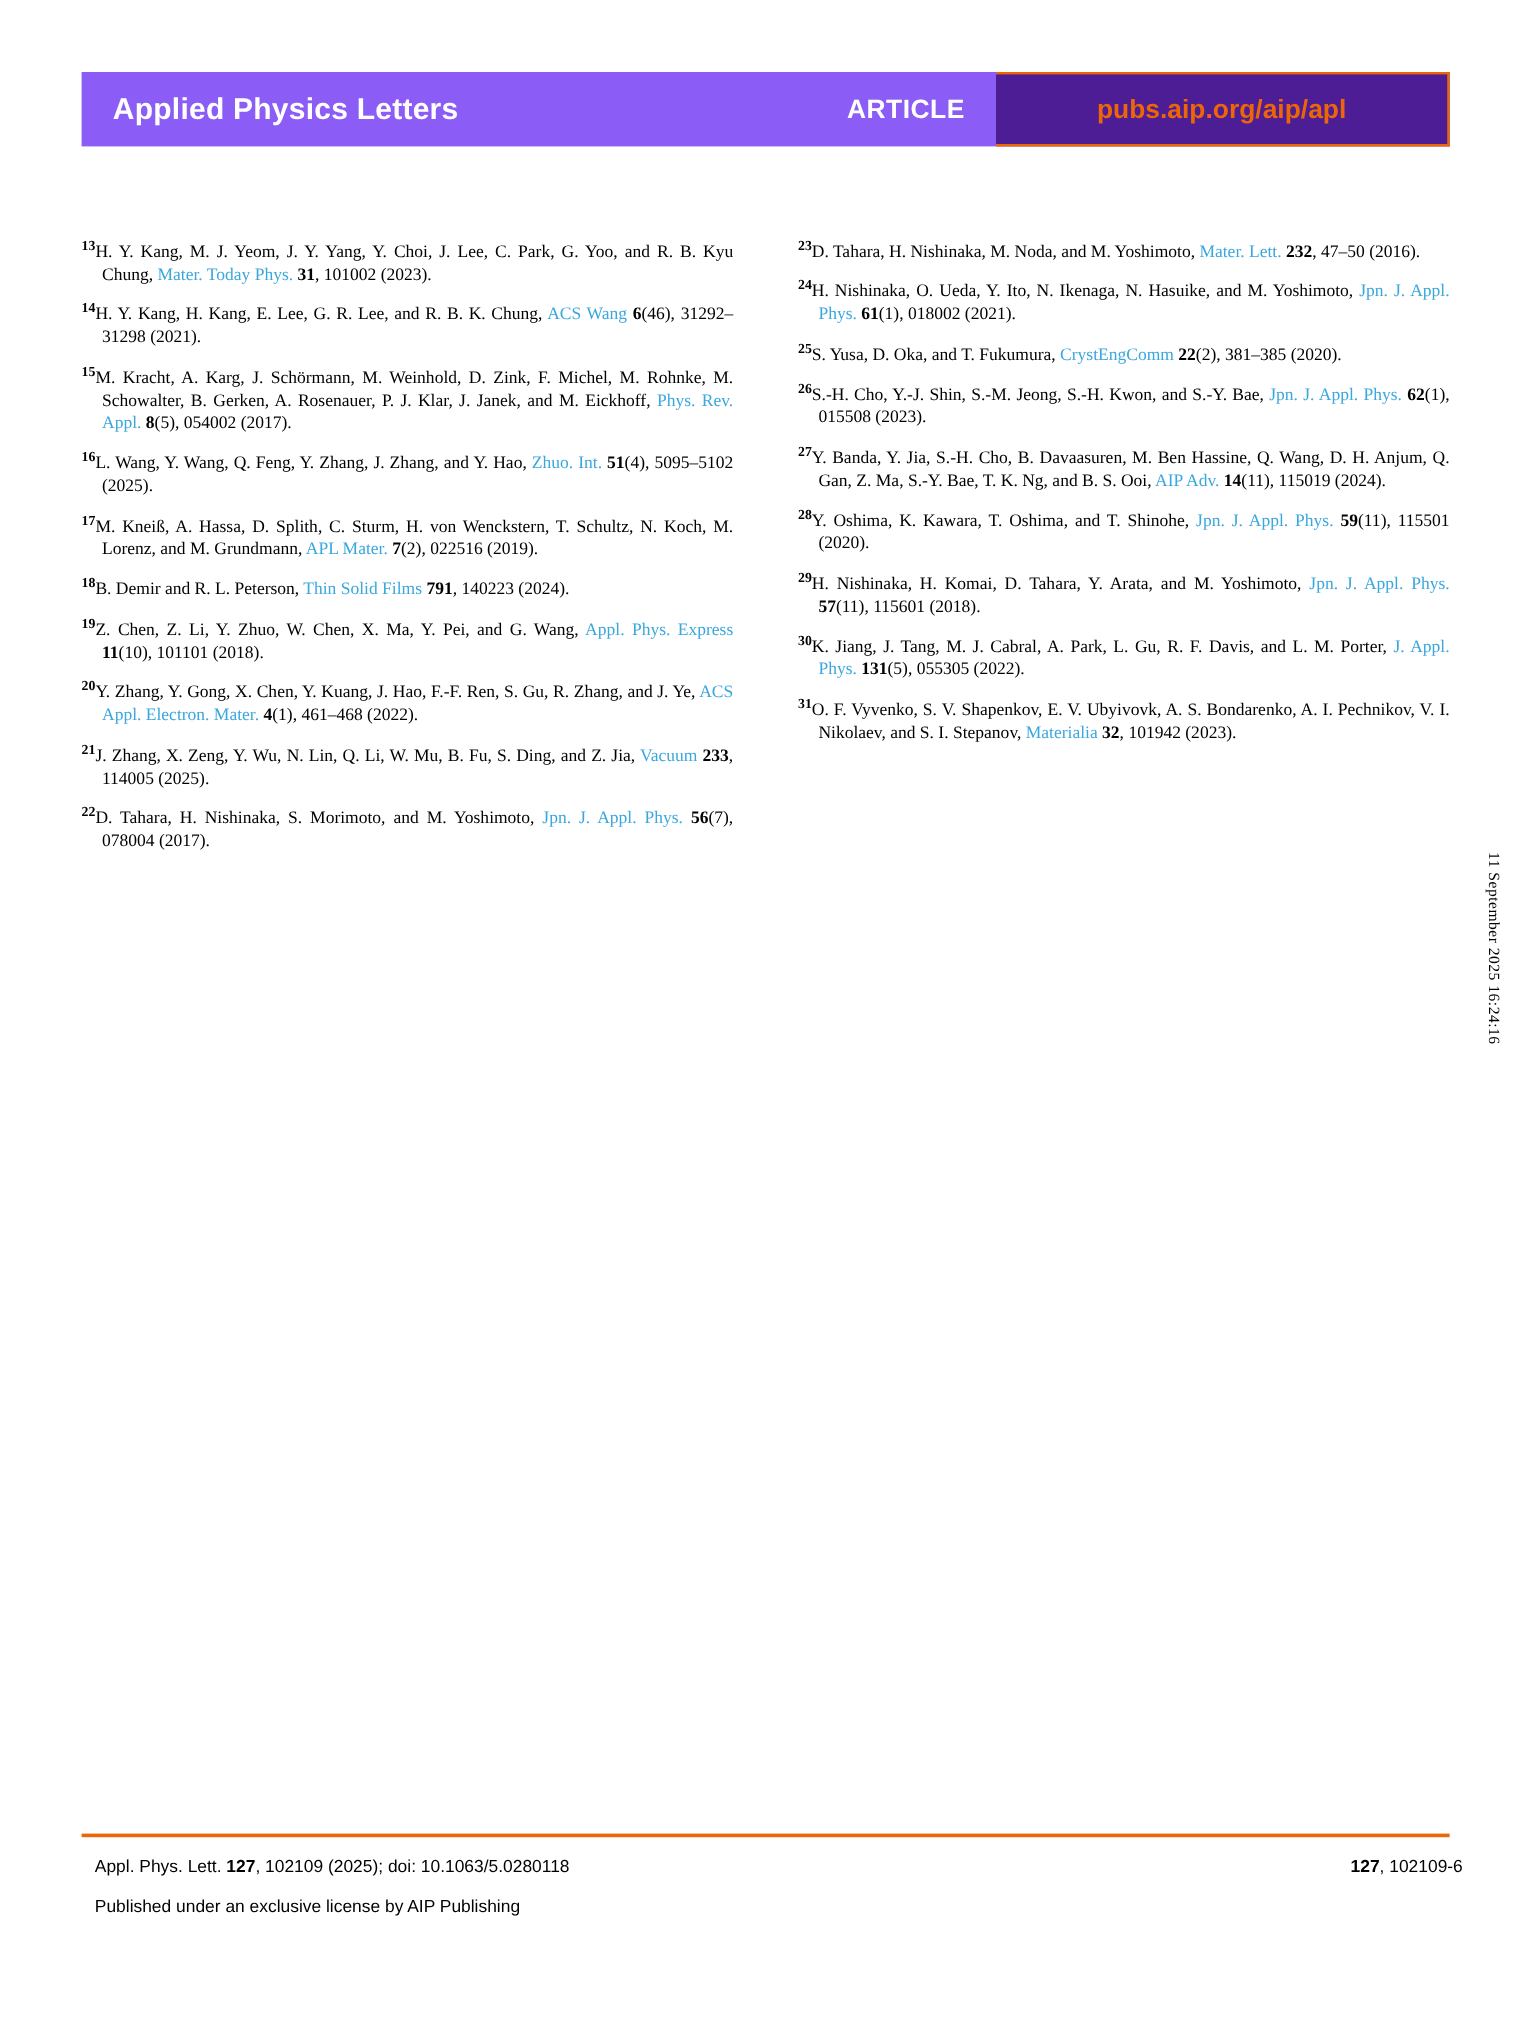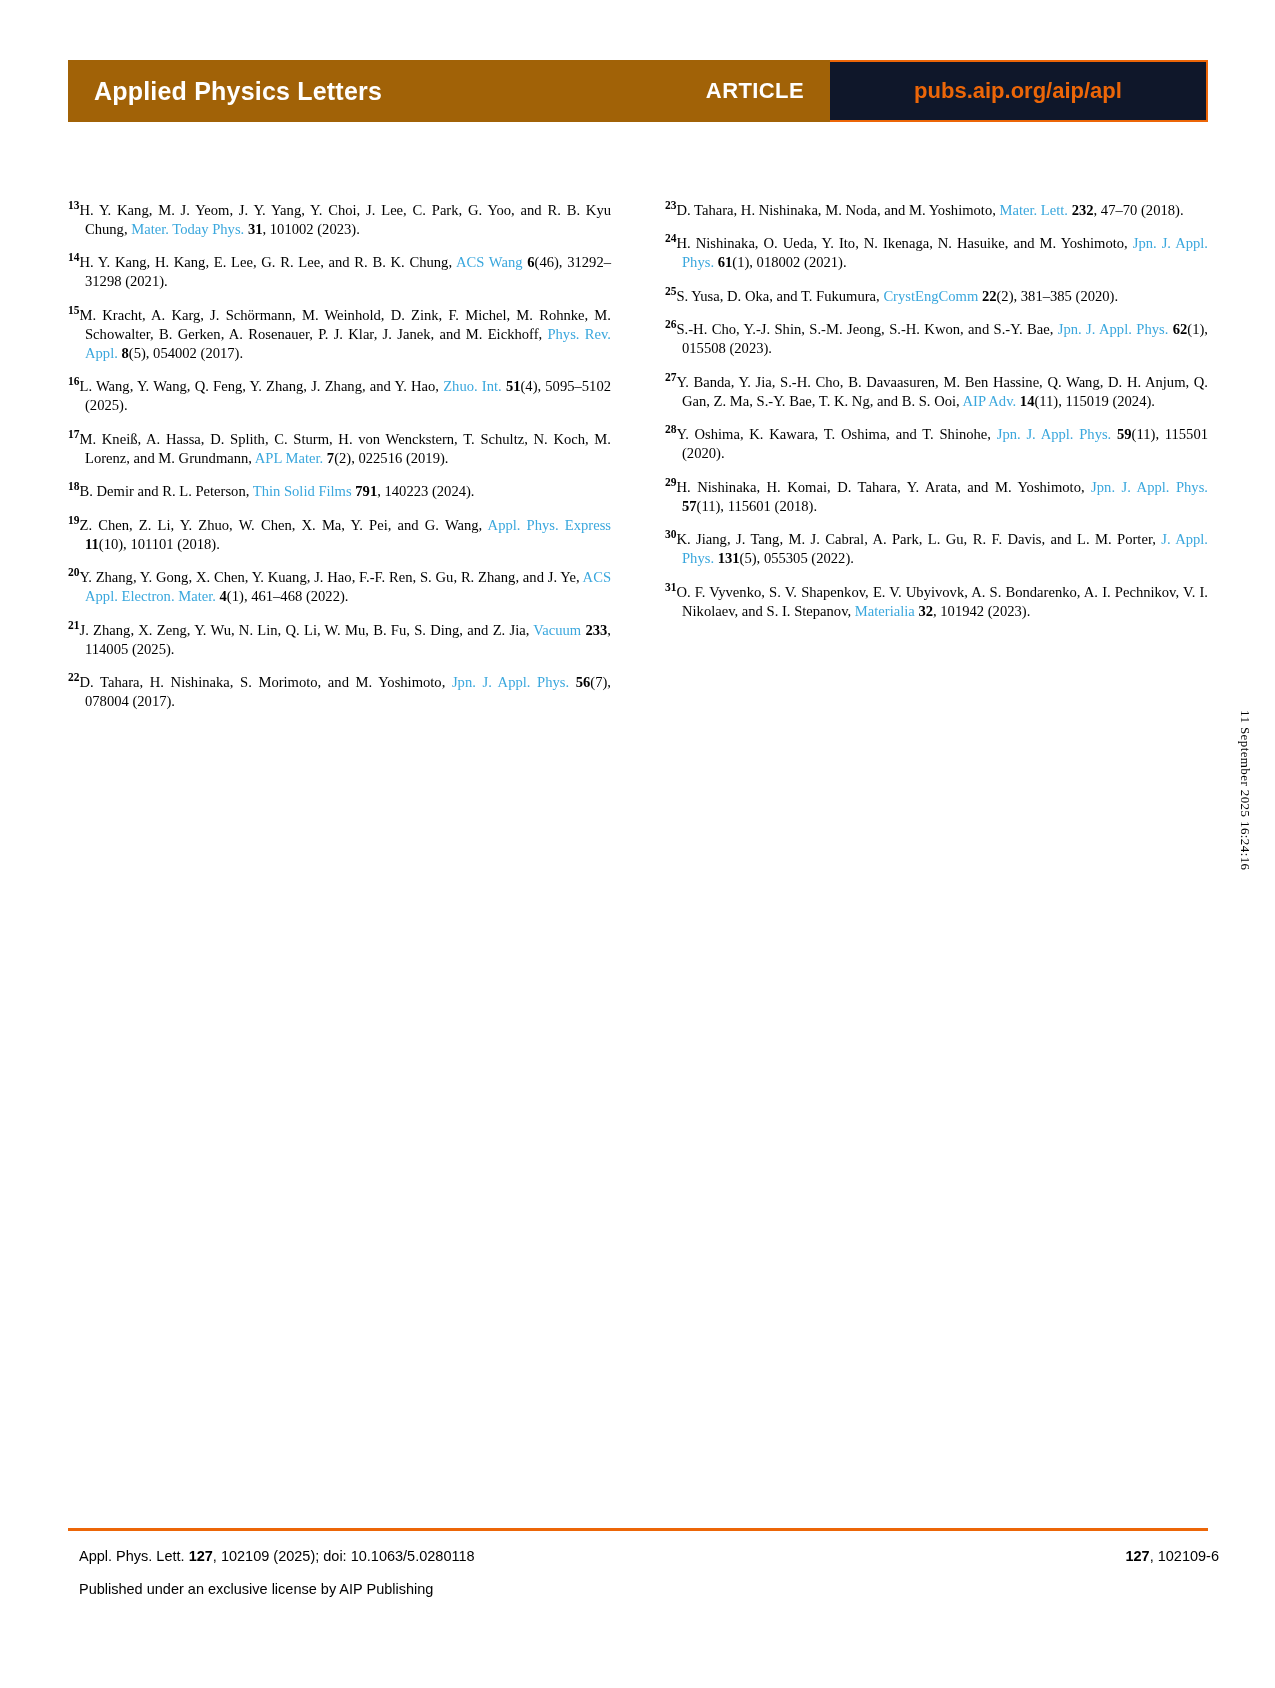--- a/index.html
+++ b/index.html
@@ -19,21 +19,21 @@
   
   .header {
     position: absolute;
     left: 68px;
     top: 60px;
     width: 1140px;
     height: 62px;
     display: flex;
   }
   .header-left {
-    background: #a16207;
+    background: #8b5cf6;
     color: #ffffff;
     flex: 0 0 762px;
     display: flex;
     align-items: center;
     justify-content: space-between;
     padding: 0 26px 0 26px;
     box-sizing: border-box;
   }
   .journal-title {
     font-family: "Liberation Sans", sans-serif;
@@ -47,21 +47,21 @@
     font-size: 22px;
     letter-spacing: 0.4px;
   }
   .header-right {
     flex: 1 1 auto;
     border: 2px solid #ec6608;
     border-left: none;
     display: flex;
     align-items: center;
     justify-content: center;
-    background: #0f172a;
+    background: #4c1d95;
   }
   .header-right a {
     font-family: "Liberation Sans", sans-serif;
     font-weight: bold;
     font-size: 22px;
     color: #ec6608;
     text-decoration: none;
   }
 
   
@@ -159,21 +159,21 @@
       <p class="ref"><sup>15</sup><span>M. Kracht, A. Karg, J. Schörmann, M. Weinhold, D. Zink, F. Michel, M. Rohnke, M. Schowalter, B. Gerken, A. Rosenauer, P. J. Klar, J. Janek, and M. Eickhoff, </span><span class="lnk">Phys. Rev. Appl.</span><span> </span><span class="bd">8</span><span>(5), 054002 (2017).</span></p>
       <p class="ref"><sup>16</sup><span>L. Wang, Y. Wang, Q. Feng, Y. Zhang, J. Zhang, and Y. Hao, </span><span class="lnk">Zhuo. Int.</span><span> </span><span class="bd">51</span><span>(4), 5095–5102 (2025).</span></p>
       <p class="ref"><sup>17</sup><span>M. Kneiß, A. Hassa, D. Splith, C. Sturm, H. von Wenckstern, T. Schultz, N. Koch, M. Lorenz, and M. Grundmann, </span><span class="lnk">APL Mater.</span><span> </span><span class="bd">7</span><span>(2), 022516 (2019).</span></p>
       <p class="ref"><sup>18</sup><span>B. Demir and R. L. Peterson, </span><span class="lnk">Thin Solid Films</span><span> </span><span class="bd">791</span><span>, 140223 (2024).</span></p>
       <p class="ref"><sup>19</sup><span>Z. Chen, Z. Li, Y. Zhuo, W. Chen, X. Ma, Y. Pei, and G. Wang, </span><span class="lnk">Appl. Phys. Express</span><span> </span><span class="bd">11</span><span>(10), 101101 (2018).</span></p>
       <p class="ref"><sup>20</sup><span>Y. Zhang, Y. Gong, X. Chen, Y. Kuang, J. Hao, F.-F. Ren, S. Gu, R. Zhang, and J. Ye, </span><span class="lnk">ACS Appl. Electron. Mater.</span><span> </span><span class="bd">4</span><span>(1), 461–468 (2022).</span></p>
       <p class="ref"><sup>21</sup><span>J. Zhang, X. Zeng, Y. Wu, N. Lin, Q. Li, W. Mu, B. Fu, S. Ding, and Z. Jia, </span><span class="lnk">Vacuum</span><span> </span><span class="bd">233</span><span>, 114005 (2025).</span></p>
       <p class="ref"><sup>22</sup><span>D. Tahara, H. Nishinaka, S. Morimoto, and M. Yoshimoto, </span><span class="lnk">Jpn. J. Appl. Phys.</span><span> </span><span class="bd">56</span><span>(7), 078004 (2017).</span></p>
     </div>
   <div class="col" id="col-right">
-      <p class="ref"><sup>23</sup><span>D. Tahara, H. Nishinaka, M. Noda, and M. Yoshimoto, </span><span class="lnk">Mater. Lett.</span><span> </span><span class="bd">232</span><span>, 47–70 (2018).</span></p>
+      <p class="ref"><sup>23</sup><span>D. Tahara, H. Nishinaka, M. Noda, and M. Yoshimoto, </span><span class="lnk">Mater. Lett.</span><span> </span><span class="bd">232</span><span>, 47–50 (2016).</span></p>
       <p class="ref"><sup>24</sup><span>H. Nishinaka, O. Ueda, Y. Ito, N. Ikenaga, N. Hasuike, and M. Yoshimoto, </span><span class="lnk">Jpn. J. Appl. Phys.</span><span> </span><span class="bd">61</span><span>(1), 018002 (2021).</span></p>
       <p class="ref"><sup>25</sup><span>S. Yusa, D. Oka, and T. Fukumura, </span><span class="lnk">CrystEngComm</span><span> </span><span class="bd">22</span><span>(2), 381–385 (2020).</span></p>
       <p class="ref"><sup>26</sup><span>S.-H. Cho, Y.-J. Shin, S.-M. Jeong, S.-H. Kwon, and S.-Y. Bae, </span><span class="lnk">Jpn. J. Appl. Phys.</span><span> </span><span class="bd">62</span><span>(1), 015508 (2023).</span></p>
       <p class="ref"><sup>27</sup><span>Y. Banda, Y. Jia, S.-H. Cho, B. Davaasuren, M. Ben Hassine, Q. Wang, D. H. Anjum, Q. Gan, Z. Ma, S.-Y. Bae, T. K. Ng, and B. S. Ooi, </span><span class="lnk">AIP Adv.</span><span> </span><span class="bd">14</span><span>(11), 115019 (2024).</span></p>
       <p class="ref"><sup>28</sup><span>Y. Oshima, K. Kawara, T. Oshima, and T. Shinohe, </span><span class="lnk">Jpn. J. Appl. Phys.</span><span> </span><span class="bd">59</span><span>(11), 115501 (2020).</span></p>
       <p class="ref"><sup>29</sup><span>H. Nishinaka, H. Komai, D. Tahara, Y. Arata, and M. Yoshimoto, </span><span class="lnk">Jpn. J. Appl. Phys.</span><span> </span><span class="bd">57</span><span>(11), 115601 (2018).</span></p>
       <p class="ref"><sup>30</sup><span>K. Jiang, J. Tang, M. J. Cabral, A. Park, L. Gu, R. F. Davis, and L. M. Porter, </span><span class="lnk">J. Appl. Phys.</span><span> </span><span class="bd">131</span><span>(5), 055305 (2022).</span></p>
       <p class="ref"><sup>31</sup><span>O. F. Vyvenko, S. V. Shapenkov, E. V. Ubyivovk, A. S. Bondarenko, A. I. Pechnikov, V. I. Nikolaev, and S. I. Stepanov, </span><span class="lnk">Materialia</span><span> </span><span class="bd">32</span><span>, 101942 (2023).</span></p>
     </div>
 </div>

